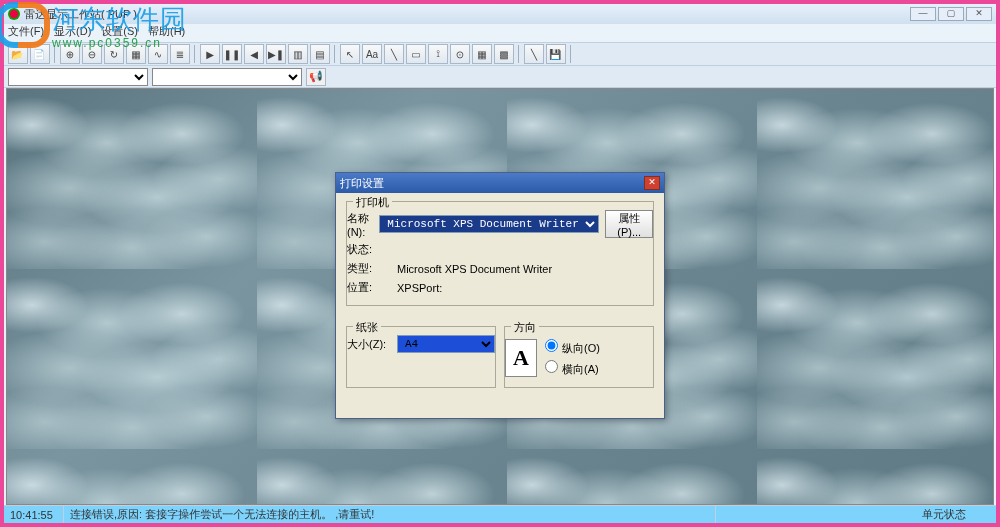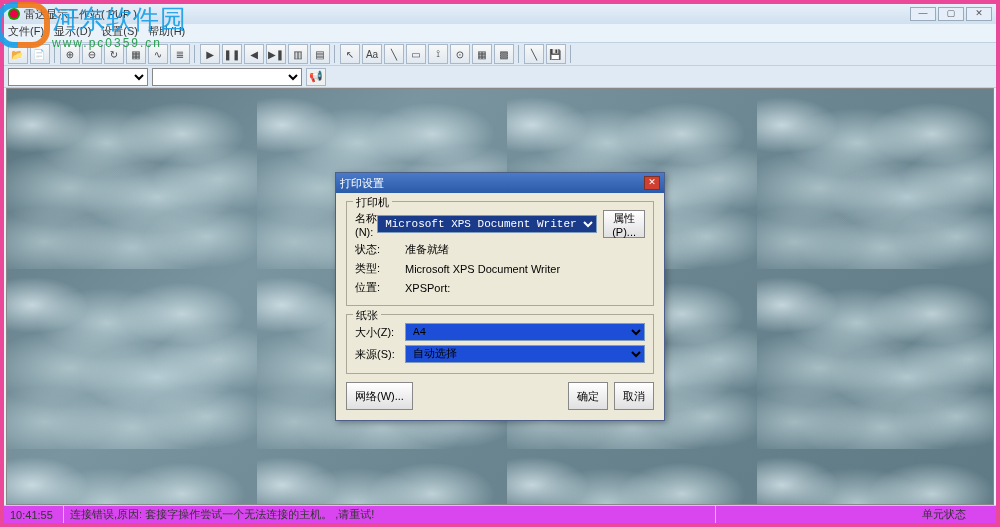--- a/index.html
+++ b/index.html
@@ -24,33 +24,33 @@
  radial-gradient(ellipse 100px 50px at 40% 30%,rgba(200,220,225,.75),transparent 70%),
  radial-gradient(ellipse 90px 45px at 70% 25%,rgba(210,228,232,.8),transparent 70%),
  radial-gradient(ellipse 120px 55px at 25% 55%,rgba(195,215,220,.7),transparent 70%),
  radial-gradient(ellipse 110px 50px at 60% 60%,rgba(205,225,230,.75),transparent 70%),
  radial-gradient(ellipse 95px 48px at 85% 50%,rgba(200,220,225,.7),transparent 70%),
  radial-gradient(ellipse 100px 50px at 15% 85%,rgba(190,210,215,.7),transparent 70%),
  radial-gradient(ellipse 120px 55px at 50% 88%,rgba(195,215,220,.72),transparent 70%),
  radial-gradient(ellipse 90px 45px at 80% 82%,rgba(200,220,225,.7),transparent 70%),
  linear-gradient(135deg,#5a7580 0%,#7a95a0 30%,#6a8590 60%,#5f7a85 100%);
  background-size:250px 180px,250px 180px,250px 180px,250px 180px,250px 180px,250px 180px,250px 180px,250px 180px,250px 180px,100% 100%}
-.statusbar{height:18px;background:#d946ef;border-top:1px solid #c0d0e0;display:flex;align-items:center;font-size:11px;color:#333}
+.statusbar{height:18px;background:#7dd3fc;border-top:1px solid #c0d0e0;display:flex;align-items:center;font-size:11px;color:#333}
 .statusbar .cell{padding:0 6px;border-right:1px solid #c0d0e0;height:100%;display:flex;align-items:center}
 .statusbar .cell.time{width:60px}
 .statusbar .cell.msg{flex:1}
 .statusbar .cell.unit{width:80px;border-right:none}
 .statusbar .blank{width:200px}
 
 .dialog{position:absolute;left:335px;top:172px;width:330px;background:#ece9d8;border:1px solid #4a5f8a;box-shadow:2px 2px 6px rgba(0,0,0,.3)}
 .dialog .dtitle{height:20px;background:linear-gradient(#4a7ac8,#2a5aa8);color:#fff;display:flex;align-items:center;padding:0 4px;font-size:11px}
 .dialog .dtitle .spacer{flex:1}
 .dialog .dtitle .dclose{width:16px;height:14px;background:#d04030;color:#fff;border:1px solid #803020;text-align:center;line-height:10px;font-size:9px;cursor:pointer}
 .dialog .dbody{padding:8px 10px 10px}
-.gbox{border:1px solid #aca899;padding:8px 8px 6px;margin-bottom:8px;position:relative}
+.gbox{border:1px solid #aca899;padding:8px 0 6px;margin-bottom:20px;position:relative}
 .gbox .glabel{position:absolute;top:-7px;left:6px;background:#ece9d8;padding:0 3px;font-size:11px}
 .row{display:flex;align-items:center;margin-bottom:4px;font-size:11px}
 .row .lbl{width:50px}
 .row .val{flex:1}
 .dsel{height:18px;border:1px solid #7f9db9;background:#1a3a8a;color:#fff;padding:0 3px;font-family:"Courier New",monospace;font-size:11px;flex:1}
 .dsel.white{background:#1d4ed8;color:#000}
 .dbtn{height:28px;border:1px solid #888;background:linear-gradient(#fff,#e0e0e0);padding:0 8px;font-size:11px;cursor:pointer;margin-left:6px}
 .hsplit{display:flex;gap:8px}
 .hsplit .gbox{flex:1}
 .orient{display:flex;align-items:center;gap:8px}
@@ -147,52 +147,51 @@
   <div class="dbody">
     <div class="gbox">
       <span class="glabel">打印机</span>
       <div class="row">
         <span class="lbl">名称(N):</span>
         <select class="dsel"><option>Microsoft XPS Document Writer</option></select>
         <button class="dbtn">属性(P)...</button>
       </div>
       <div class="row">
         <span class="lbl">状态:</span>
-        <span class="val">准备就绪</span>
       </div>
       <div class="row">
         <span class="lbl">类型:</span>
         <span class="val">Microsoft XPS Document Writer</span>
       </div>
       <div class="row">
         <span class="lbl">位置:</span>
         <span class="val">XPSPort:</span>
       </div>
     </div>
 
     <div class="hsplit">
       <div class="gbox">
         <span class="glabel">纸张</span>
         <div class="row">
           <span class="lbl">大小(Z):</span>
           <select class="dsel white"><option>A4</option></select>
         </div>
-        <div class="row">
-          <span class="lbl">来源(S):</span>
-          <select class="dsel white"><option>自动选择</option></select>
+      </div>
+      <div class="gbox">
+        <span class="glabel">方向</span>
+        <div class="orient">
+          <div class="oricon">A</div>
+          <div class="radiog">
+            <label><input type="radio" name="or" checked="" style=""><span>纵向(O)</span></label>
+            <label><input type="radio" name="or" style=""><span>横向(A)</span></label>
+          </div>
         </div>
       </div>
     </div>
 
-    <div class="dactions">
-      <button class="dbtn" style="margin-left:0">网络(W)...</button>
-      <span class="spacer"></span>
-      <button class="dbtn">确定</button>
-      <button class="dbtn">取消</button>
-    </div>
   </div>
 </div>
 
 <div class="watermark">
   <div class="logo">
     <div class="mk"></div>
     <div class="txt">河东软件园</div>
   </div>
   <div class="sub">www.pc0359.cn</div>
 </div>

